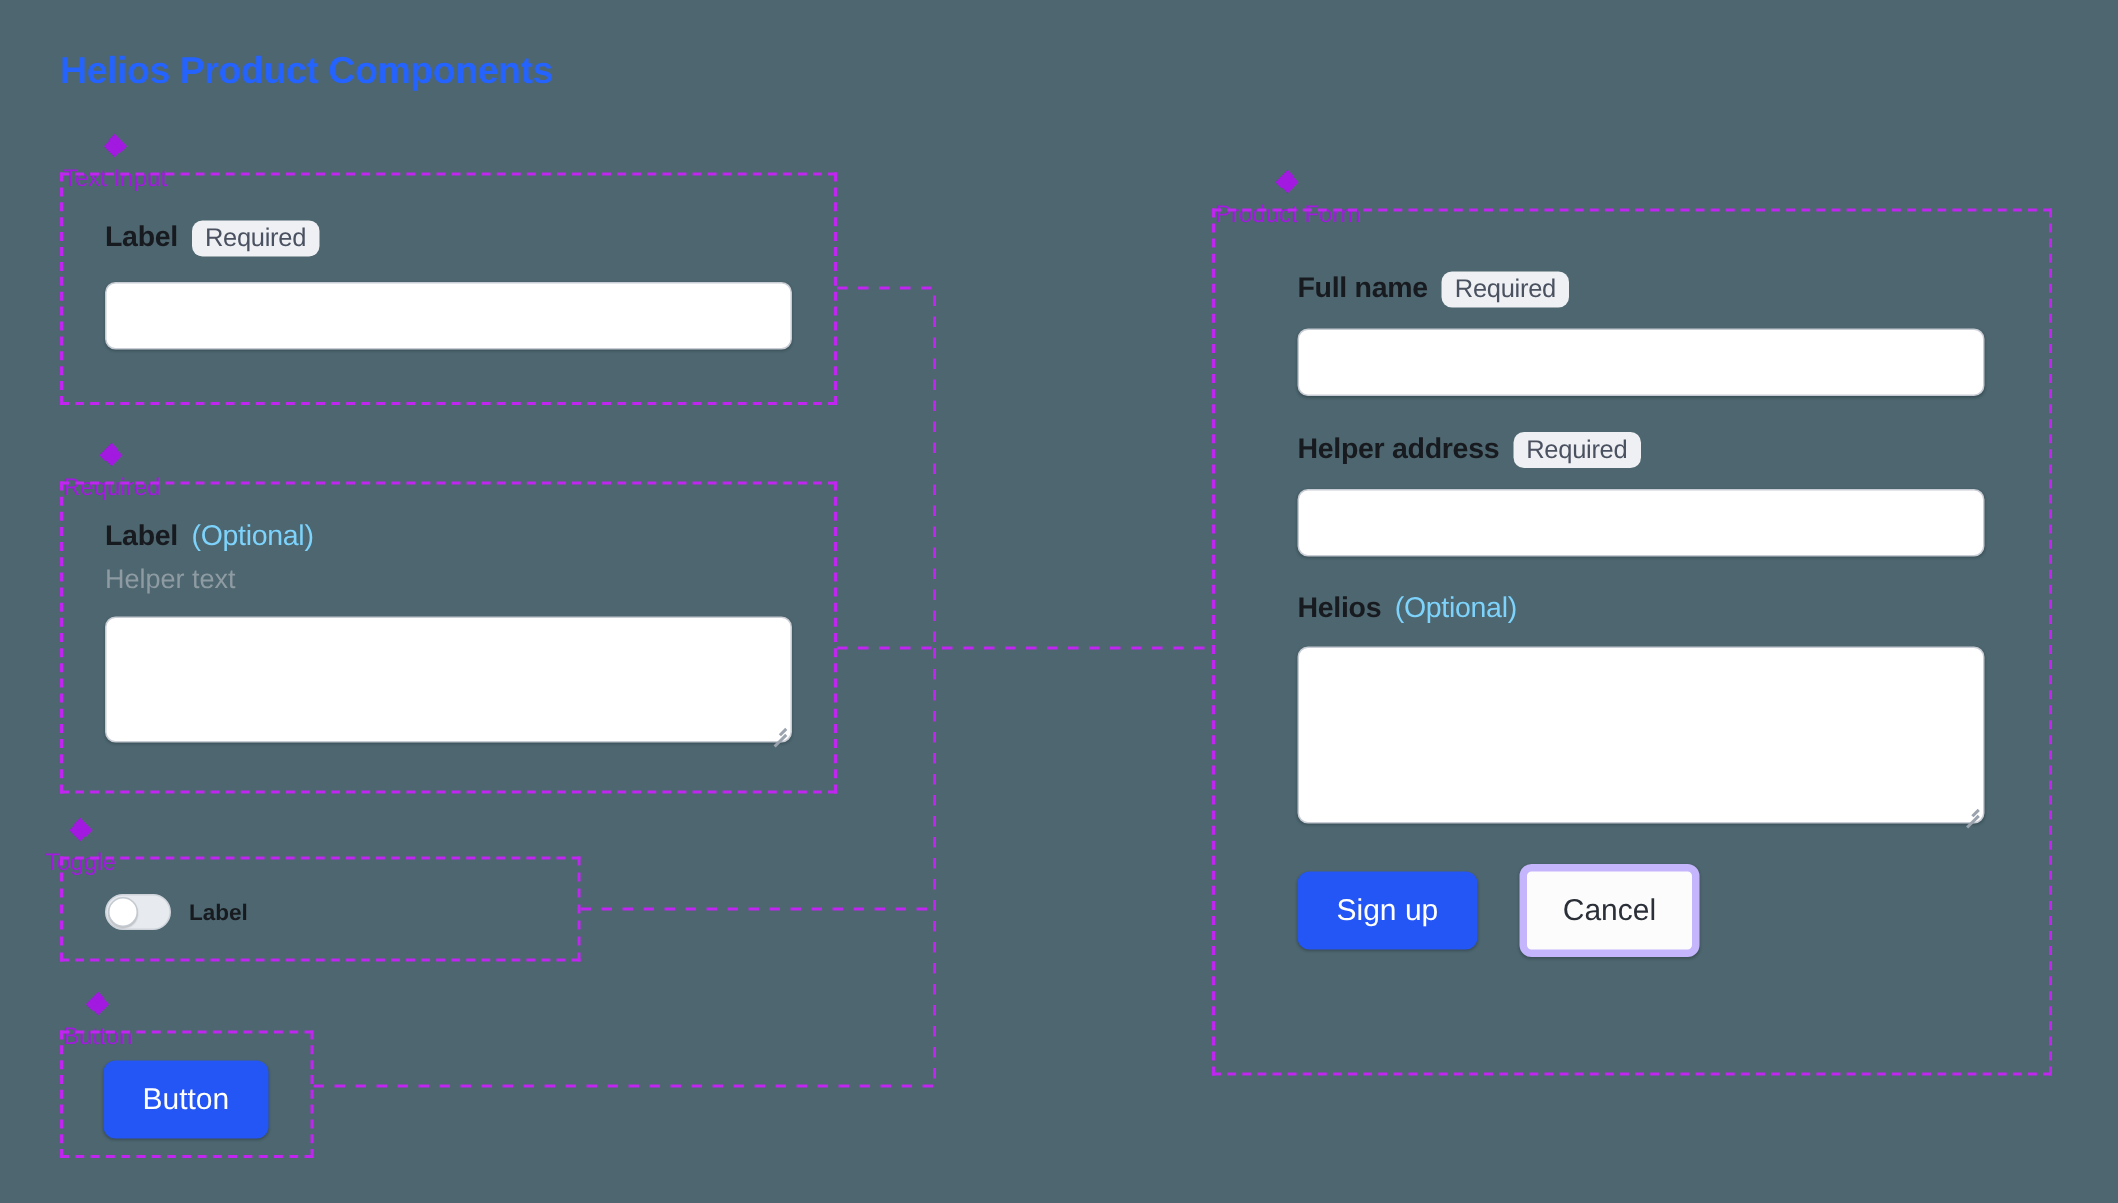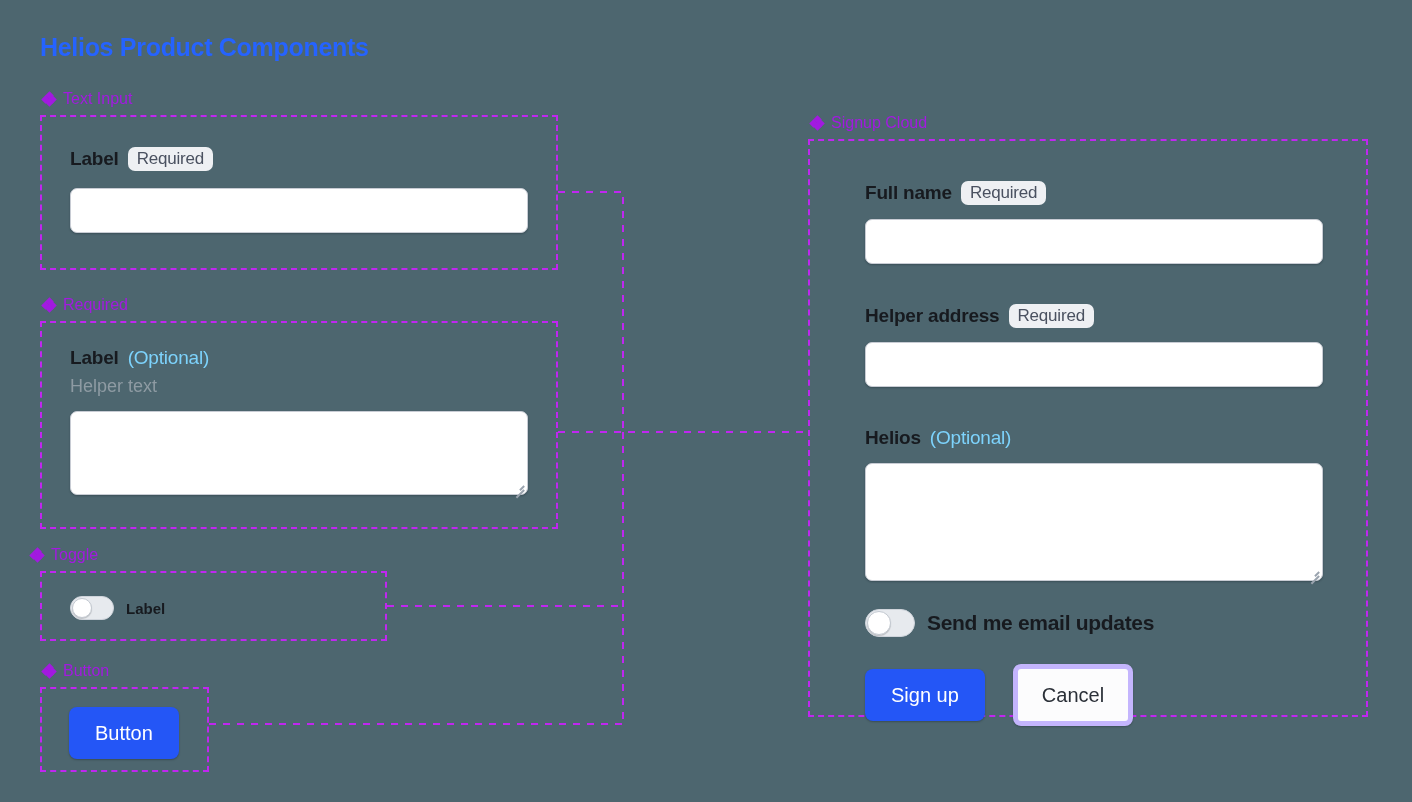--- a/index.html
+++ b/index.html
@@ -38,20 +38,21 @@
   
   .sec-label {
     position: absolute;
     display: flex;
     align-items: center;
     gap: 7px;
     color: #a21ae0;
     font-size: 16px;
     font-weight: 500;
     white-space: nowrap;
+    flex-direction: column;
   }
   .diamond-icon {
     width: 14px; height: 14px;
     position: relative;
     flex: 0 0 14px;
   }
   .diamond-icon i {
     position: absolute;
     width: 7px; height: 7px;
     background: #a21ae0;
@@ -202,21 +203,21 @@
   .inner { position: absolute; }
   #ti-inner { left: 28px; top: 30px; width: 458px; }
   #ti-inner .tinput { margin-top: 17px; }
   #ta-inner { left: 28px; top: 24px; width: 458px; }
   #ta-inner .ta-wrap { margin-top: 14px; }
   #ta-inner textarea { height: 84px; }
   #tg-inner { left: 28px; top: 23px; }
   #bt-inner { left: 27px; top: 18px; }
 
   #su-inner { left: 55px; top: 40px; width: 458px; }
-  #su-inner .fgroup { margin-bottom: 16px; }
+  #su-inner .fgroup { margin-bottom: 0; }
   #su-inner .tinput.single { height: 45px; margin-top: 14px; }
   #su-inner .gap { height: 24px; }
   #su-inner .ta-wrap { margin-top: 14px; }
   #su-inner textarea { height: 118px; }
   #su-inner .toggle-row { margin-top: 28px; }
   #su-inner .btn-row { margin-top: 27px; display: flex; gap: 28px; align-items: center; }
 </style>
 </head>
 <body>
 
@@ -324,21 +325,21 @@
   </div>
 
 
   <div class="sec-label" id="lbl-signup">
     <span class="diamond-icon">
       <i></i>
         <i></i>
         <i></i>
         <i></i>
     </span>
-    <span>Signup Cloud</span>
+    <span>Product Form</span>
   </div>
 
   <div class="cbox" id="box-signup">
     <div class="inner" id="su-inner">
 
       <div class="fgroup">
         <div class="field-label-row">
           <span class="field-label">Full name</span>
           <span class="badge">Required</span>
         </div>
@@ -364,26 +365,20 @@
         </div>
         <div class="ta-wrap">
           <textarea class="tinput" placeholder="" style=""></textarea>
           <span class="resize-grip">
             <span></span>
               <span></span>
           </span>
         </div>
       </div>
 
-      <div class="toggle-row">
-        <span class="switch lg">
-          <span class="knob"></span>
-        </span>
-        <span class="toggle-label lg">Send me email updates</span>
-      </div>
 
       <div class="btn-row">
         <button class="btn btn-primary">Sign up</button>
         <button class="btn btn-secondary">Cancel</button>
       </div>
 
     </div>
   </div>
 
 </div>

